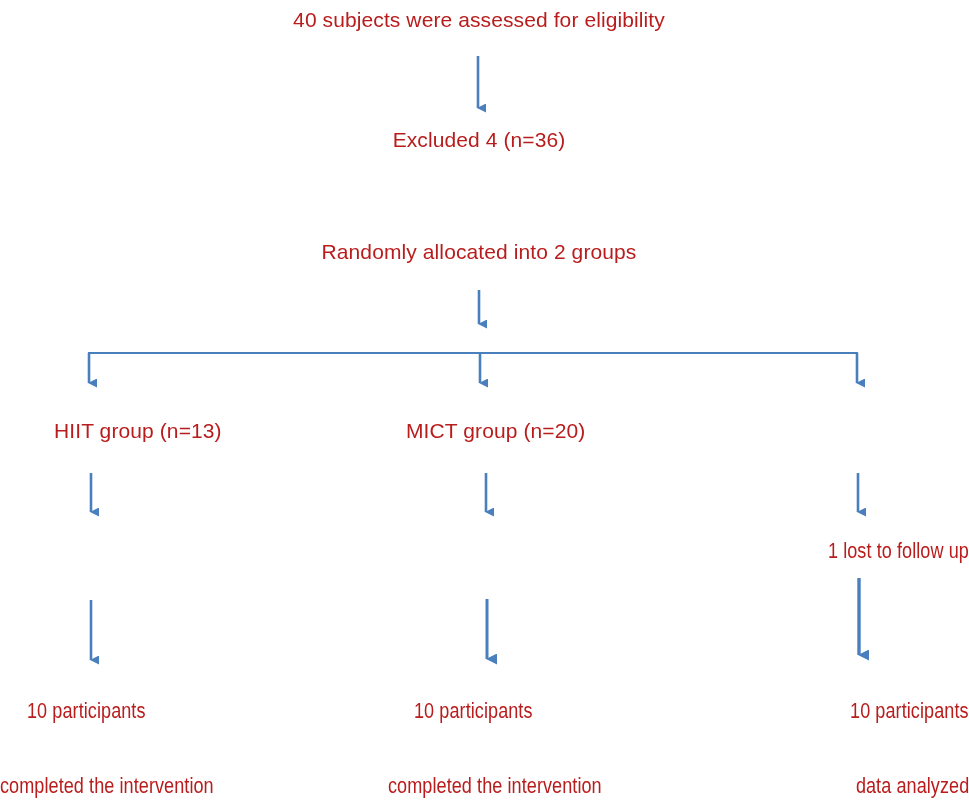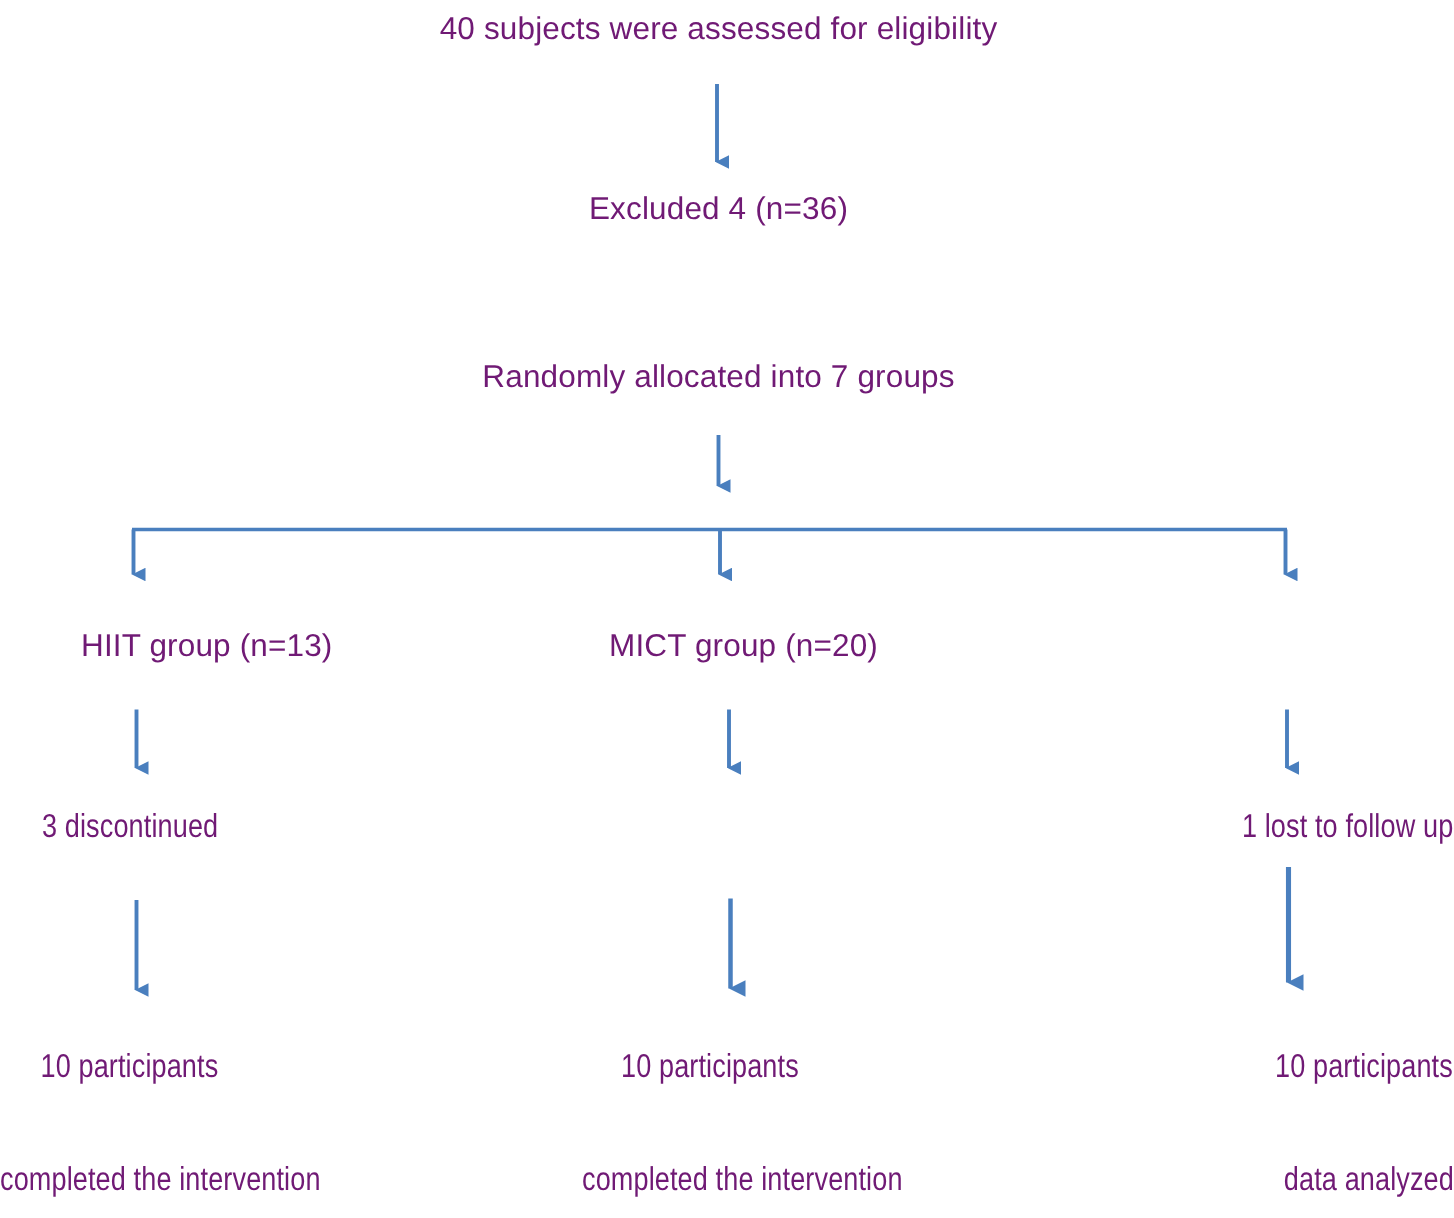--- a/index.html
+++ b/index.html
@@ -14,21 +14,21 @@
     height: 812px;
     background: #ffffff;
     overflow: hidden;
     font-family: "Liberation Sans", sans-serif;
     color: #1a1a1a;
   }
   .node {
     position: absolute;
     font-size: 21px;
     line-height: 1.15;
-    color: #701a75;
+    color: #b91c1c;
     white-space: nowrap;
     letter-spacing: 0.1px;
   }
   .node.center  { text-align: center; }
   .node.left    { text-align: left; }
   .node.right   { text-align: right; }
 
   
   .narrow {
     font-family: "Liberation Sans Narrow", "Liberation Sans", sans-serif;
@@ -82,35 +82,32 @@
 
   <div class="node center" style="left:239px; top:8px; width:480px;">
     <span>40 subjects were assessed for eligibility</span>
   </div>
 
   <div class="node center" style="left:329px; top:128px; width:300px;">
     <span>Excluded 4 (n=36)</span>
   </div>
 
   <div class="node center" style="left:279px; top:240px; width:400px;">
-    <span>Randomly allocated into 7 groups</span>
+    <span>Randomly allocated into 2 groups</span>
   </div>
 
   <div class="node left" style="left:14px; top:419px; width:320px;margin-left:40px;">
     <span>HIIT group (n=13)</span>
   </div>
 
   <div class="node left" style="left:406px; top:419px; width:320px;">
     <span>MICT group (n=20)</span>
   </div>
 
 
-  <div class="node left" style="left:28px; top:538px; width:320px;">
-    <span class="narrow o-left" style="display:inline-block;">3 discontinued</span>
-  </div>
 
 
   <div class="node right" style="left:649px; top:538px; width:320px;">
     <span class="narrow o-right" style="display:inline-block;">1 lost to follow up</span>
   </div>
 
   <div class="node left" style="left:27px; top:698px; width:320px;">
     <span class="narrow o-left" style="display:inline-block;">10 participants</span>
   </div>
 

